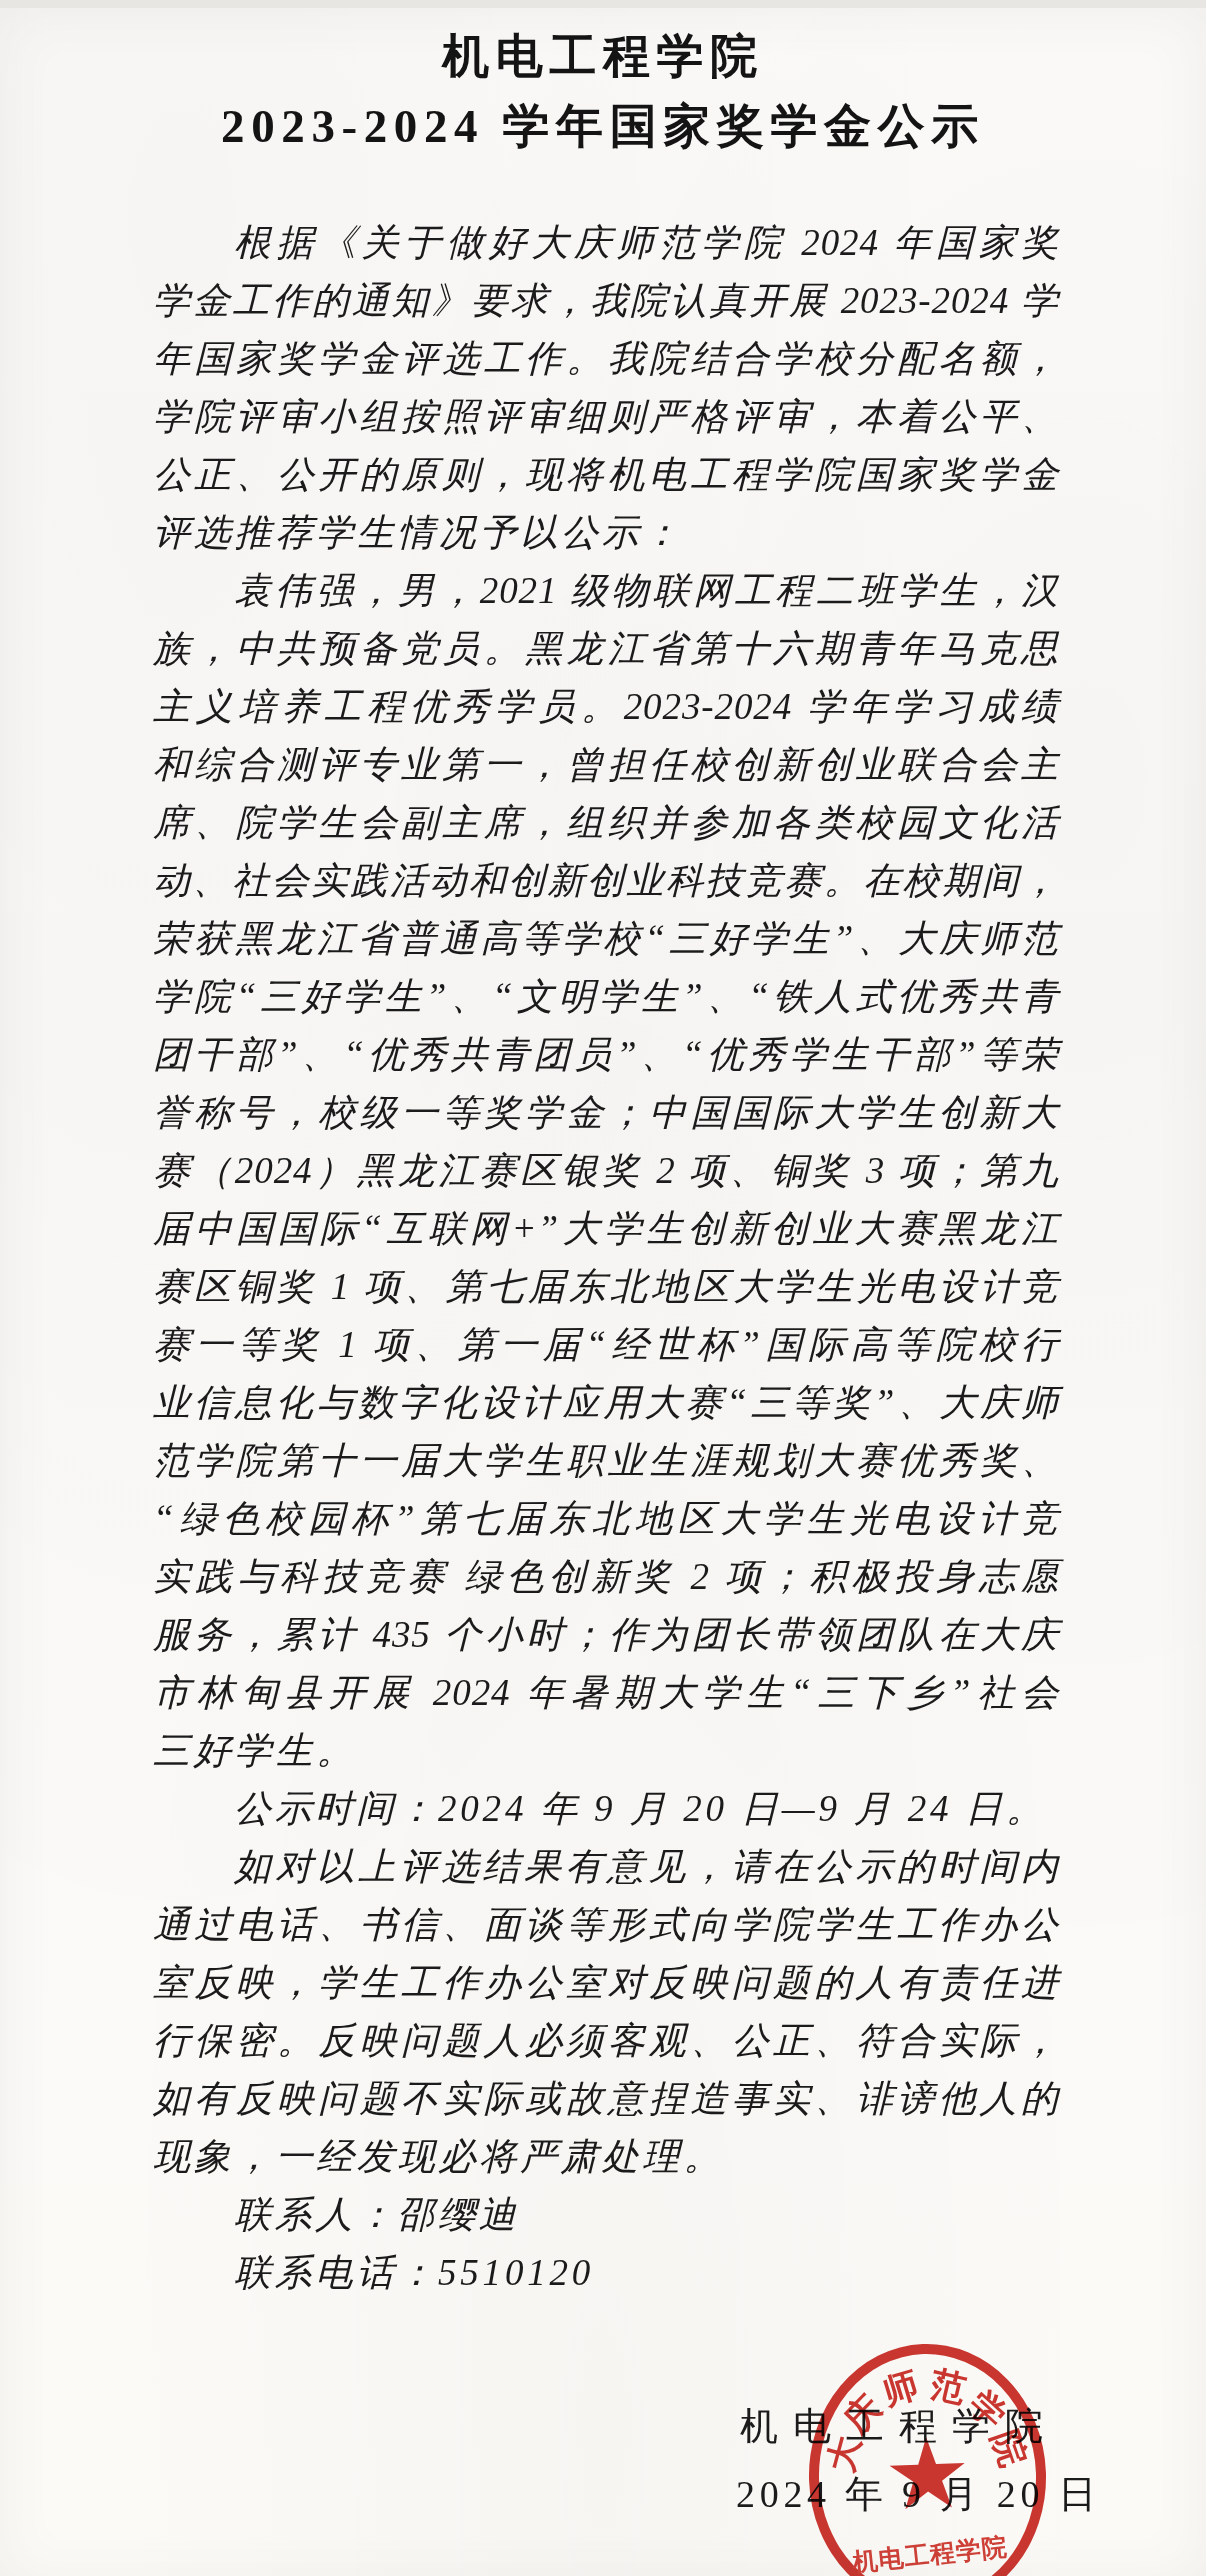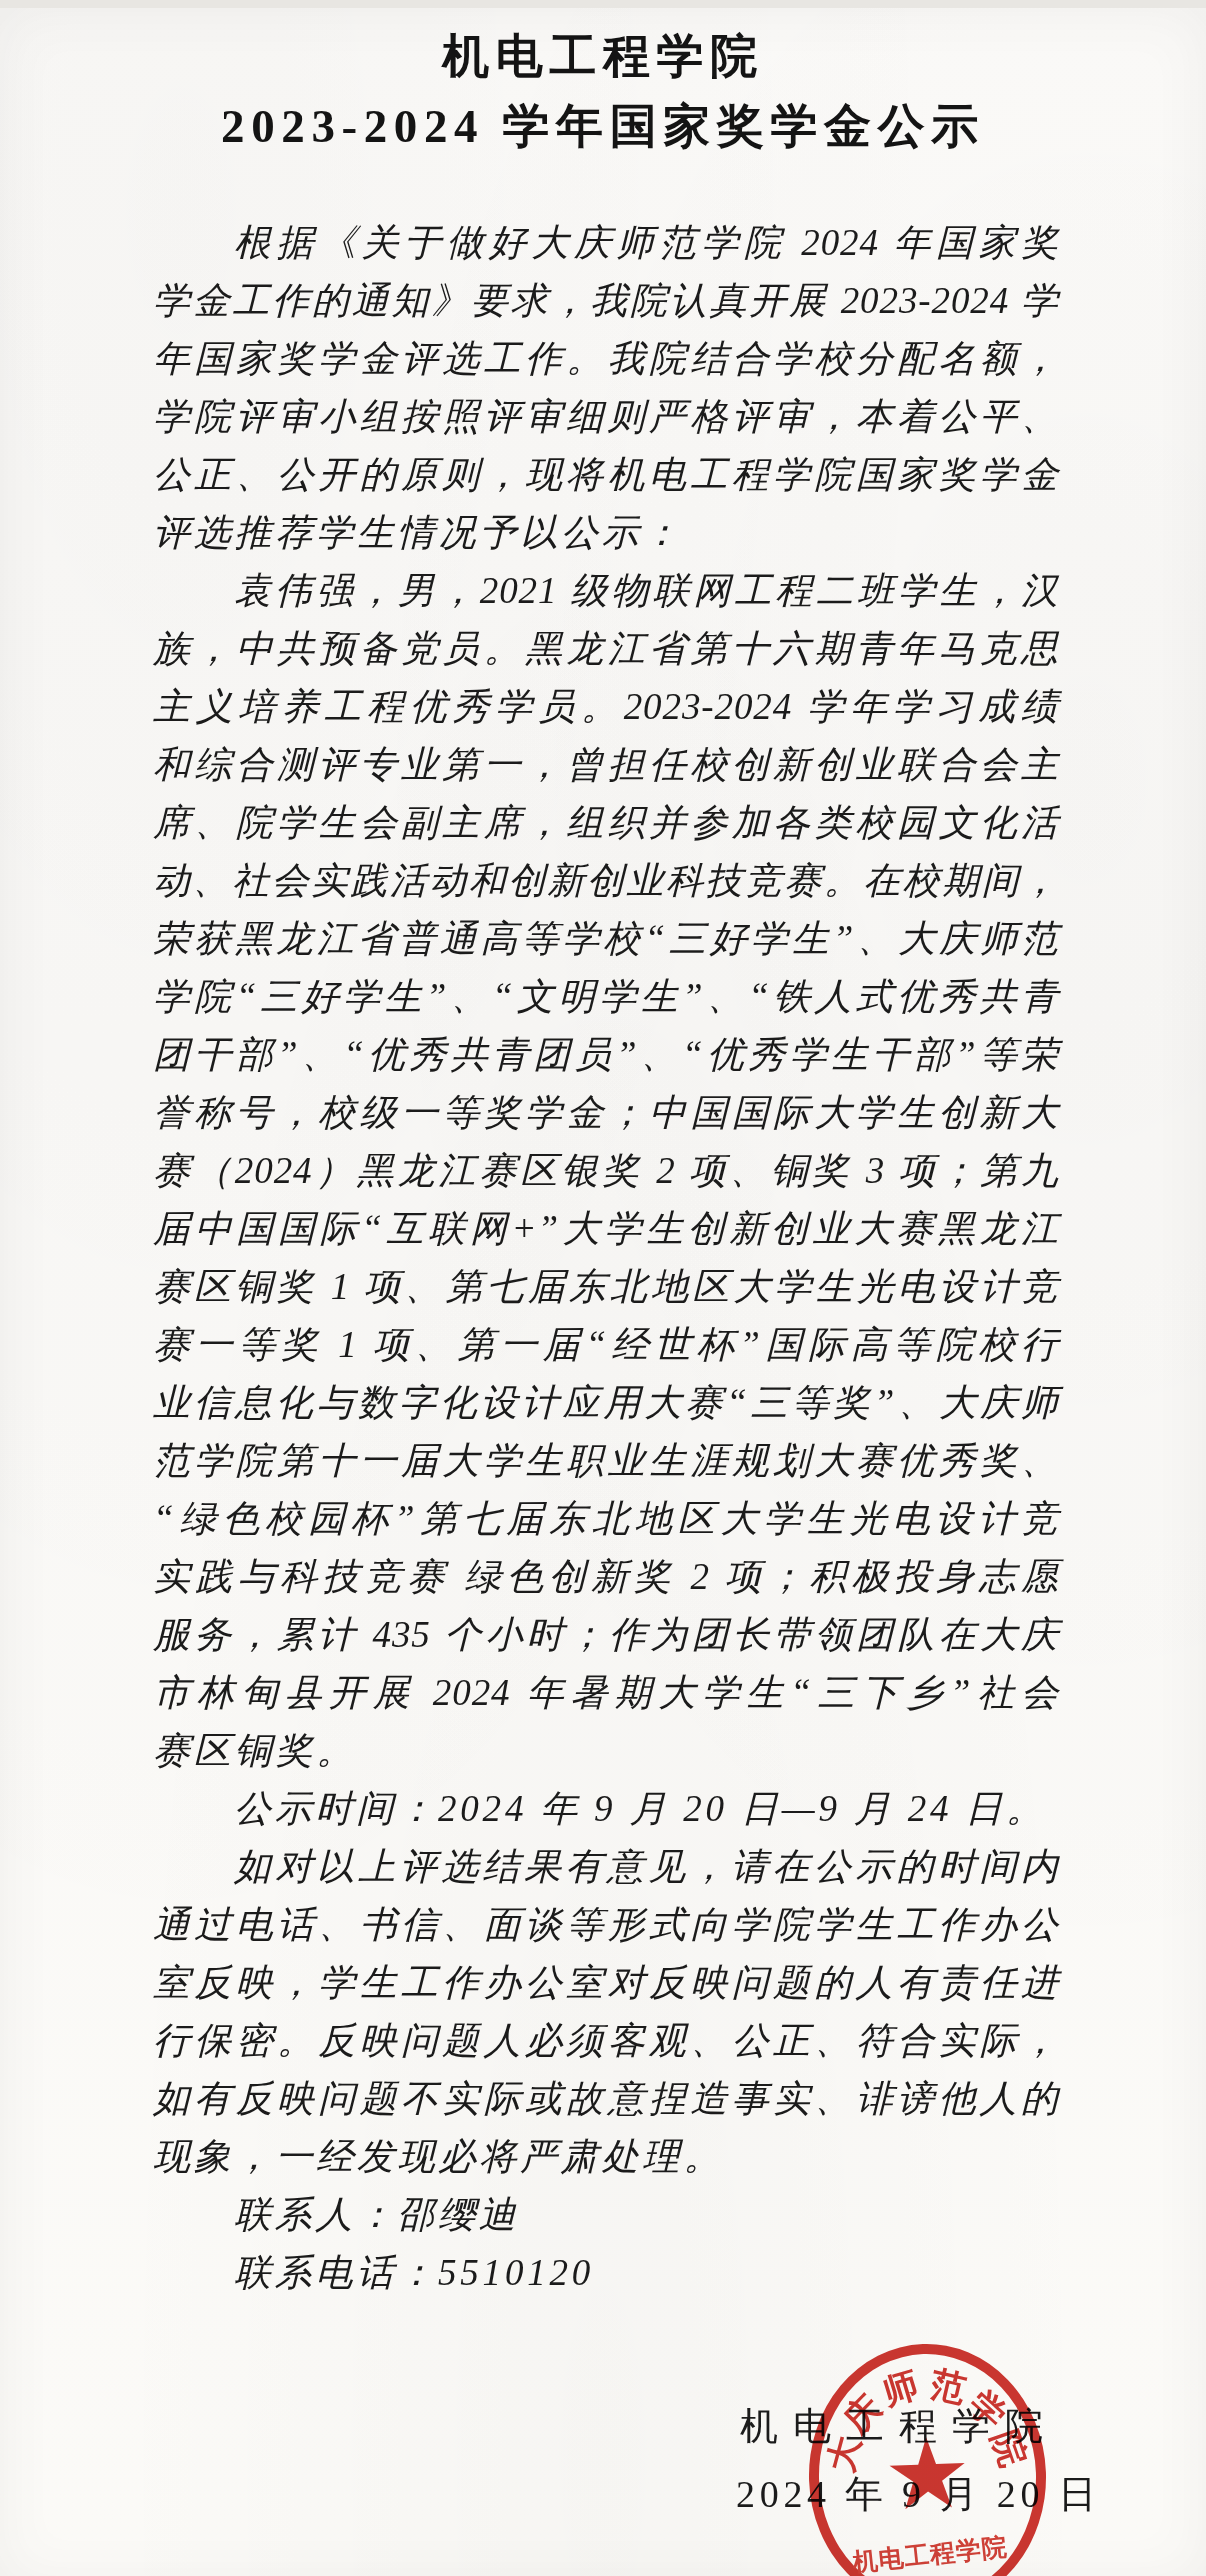--- a/index.html
+++ b/index.html
@@ -144,21 +144,21 @@
       <div class="line">赛（2024）黑龙江赛区银奖 2 项、铜奖 3 项；第九</div>
       <div class="line">届中国国际“互联网+”大学生创新创业大赛黑龙江</div>
       <div class="line">赛区铜奖 1 项、第七届东北地区大学生光电设计竞</div>
       <div class="line">赛一等奖 1 项、第一届“经世杯”国际高等院校行</div>
       <div class="line">业信息化与数字化设计应用大赛“三等奖”、大庆师</div>
       <div class="line">范学院第十一届大学生职业生涯规划大赛优秀奖、</div>
       <div class="line">“绿色校园杯”第七届东北地区大学生光电设计竞</div>
       <div class="line">实践与科技竞赛 绿色创新奖 2 项；积极投身志愿</div>
       <div class="line">服务，累计 435 个小时；作为团长带领团队在大庆</div>
       <div class="line">市林甸县开展 2024 年暑期大学生“三下乡”社会</div>
-      <div class="line short">赛区铜奖。</div>
+      <div class="line short">三好学生。</div>
       <div class="line short indent">公示时间：2024 年 9 月 20 日—9 月 24 日。</div>
       <div class="line indent">如对以上评选结果有意见，请在公示的时间内</div>
       <div class="line">通过电话、书信、面谈等形式向学院学生工作办公</div>
       <div class="line">室反映，学生工作办公室对反映问题的人有责任进</div>
       <div class="line">行保密。反映问题人必须客观、公正、符合实际，</div>
       <div class="line">如有反映问题不实际或故意捏造事实、诽谤他人的</div>
       <div class="line short">现象，一经发现必将严肃处理。</div>
       <div class="line short indent">联系人：邵缨迪</div>
       <div class="line short indent">联系电话：5510120</div>
     </div>

